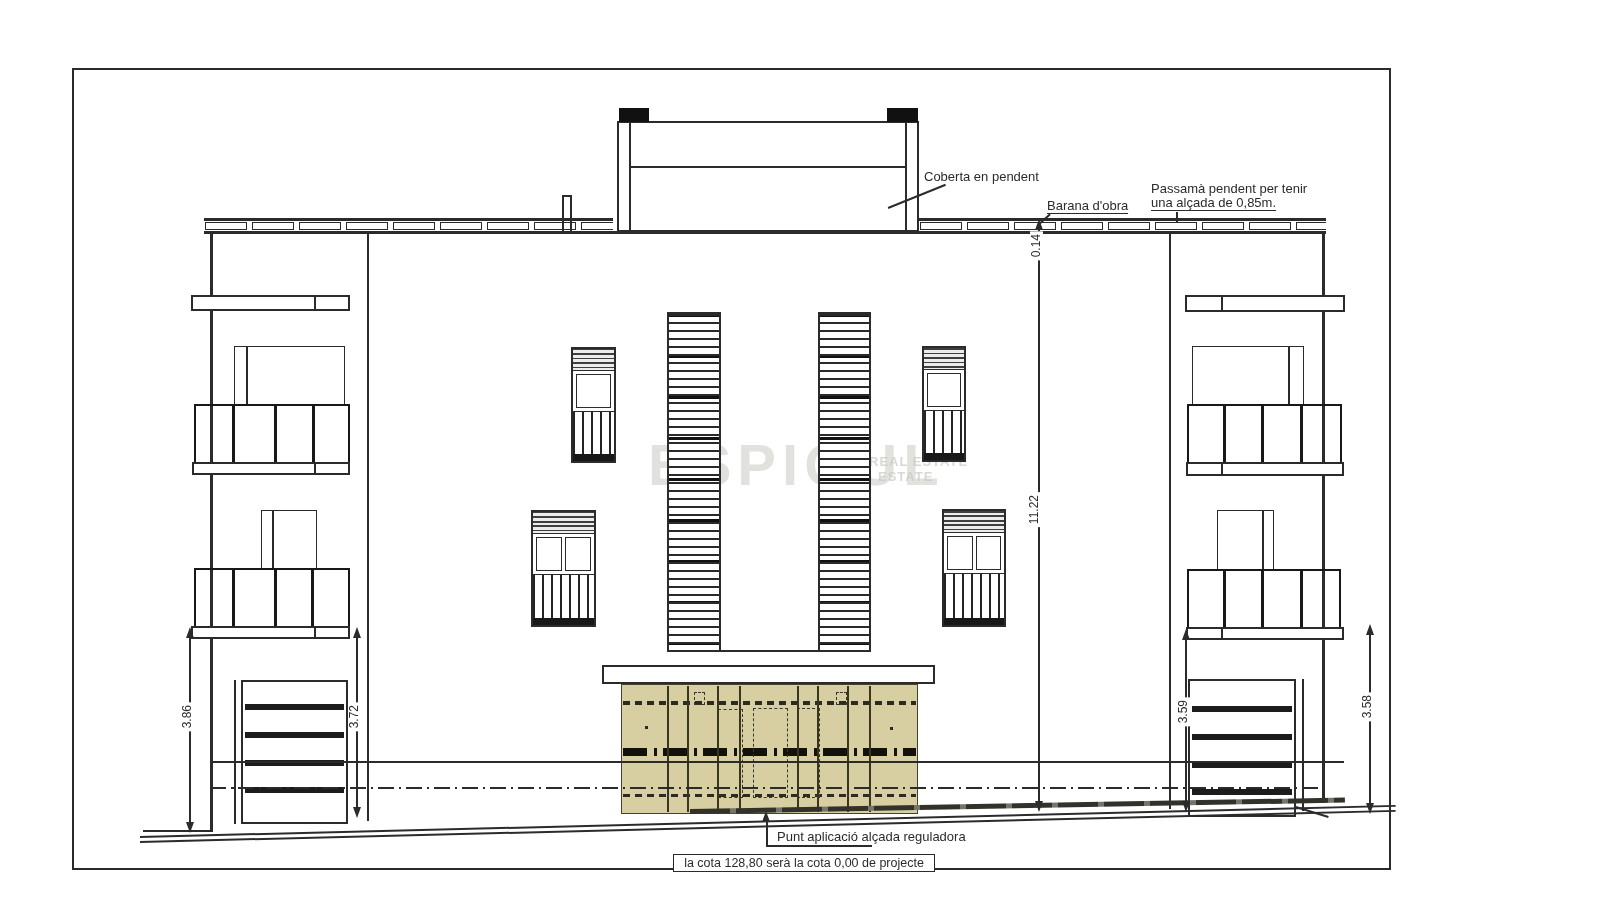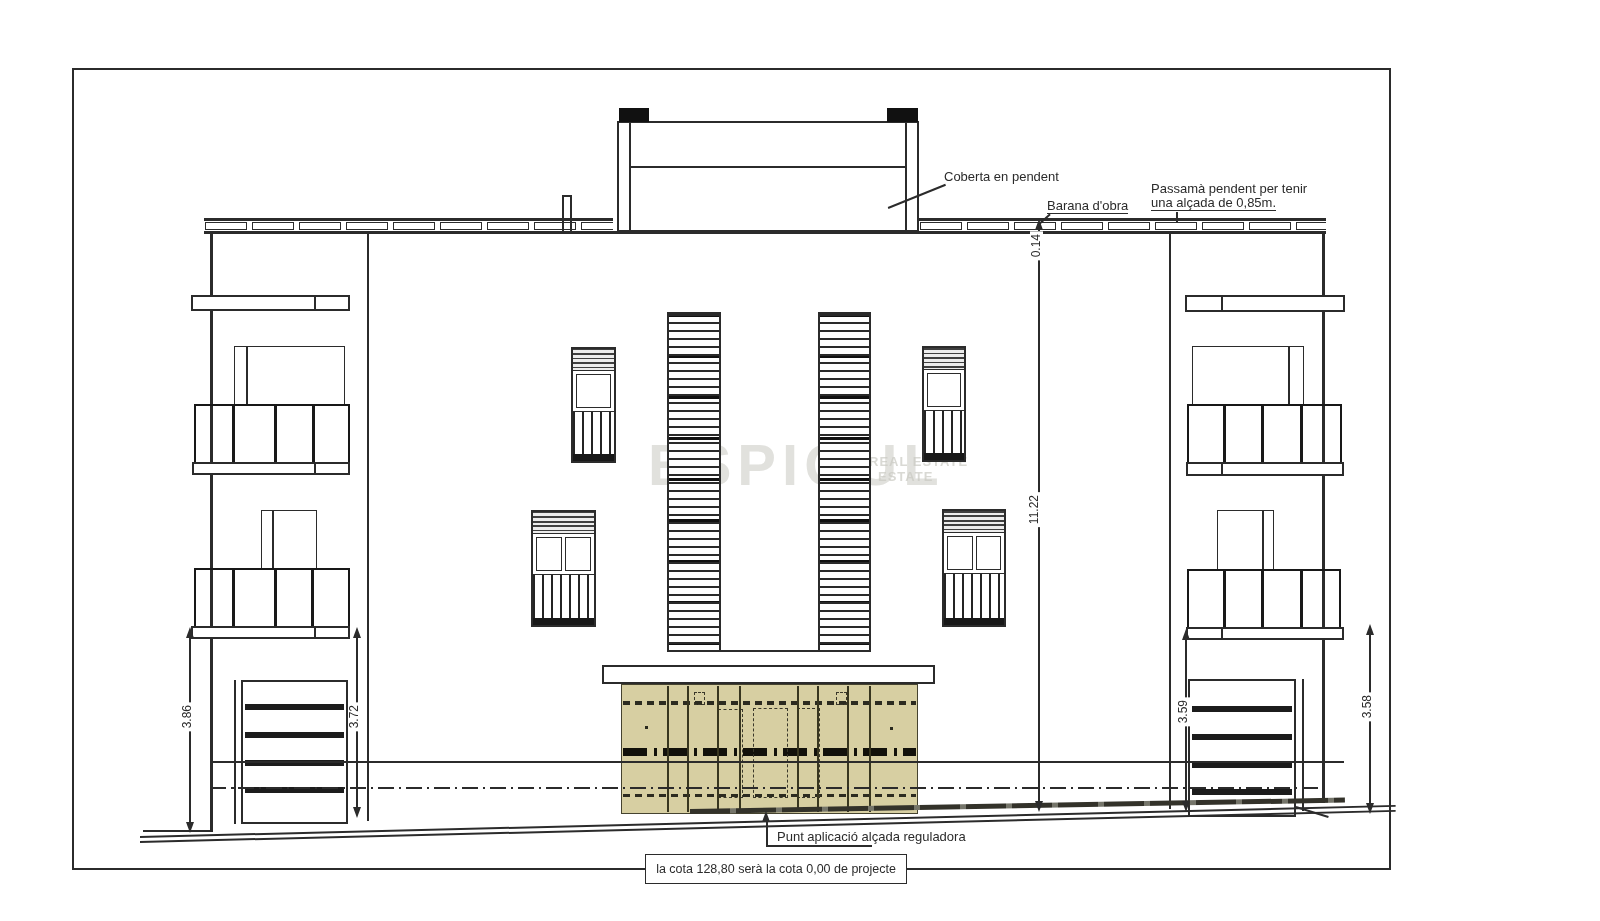--- a/index.html
+++ b/index.html
@@ -242,30 +242,30 @@
   <span class="aup" style="left:1366px;top:624px"></span>
   <span class="adn" style="left:1366px;top:803px"></span>
   <div class="vdim" style="left:1361px;top:692px">3.58</div>
 
   <div class="a l" style="left:1038px;top:222px;width:1.5px;height:582px"></div>
   <span class="aup" style="left:1035px;top:219px"></span>
   <span class="adn" style="left:1035px;top:801px"></span>
   <div class="vdim" style="left:1030px;top:231px">0.14</div>
   <div class="vdim" style="left:1028px;top:492px">11.22</div>
 
-  <div class="ann" style="left:944px;top:170px">Coberta en pendent</div>
+  <div class="ann" style="left:924px;top:170px">Coberta en pendent</div>
   <div class="a l" style="left:888px;top:207px;width:62px;height:1.5px;transform:rotate(-22deg);transform-origin:left center"></div>
 
   <div class="ann underl" style="left:1047px;top:199px">Barana d'obra</div>
   <div class="a l" style="left:1038px;top:224px;width:16px;height:1.5px;transform:rotate(-42deg);transform-origin:left center"></div>
 
   <div class="ann" style="left:1151px;top:182px">Passamà pendent per tenir</div>
   <div class="ann underl" style="left:1151px;top:196px">una alçada de 0,85m.</div>
   <div class="a l" style="left:1176px;top:212px;width:1.5px;height:10px"></div>
 
   <span class="aup" style="left:762px;top:811px"></span>
   <div class="a l" style="left:766px;top:819px;width:1.5px;height:26px"></div>
   <div class="a l" style="left:766px;top:845px;width:106px;height:1.5px"></div>
   <div class="ann" style="left:777px;top:830px">Punt aplicació alçada reguladora</div>
 
-  <div class="a cotabox" style="left:645px;top:854px;width:262px;height:30px">la cota 128,80 serà la cota 0,00 de projecte</div>
+  <div class="a cotabox" style="left:673px;top:854px;width:262px;height:18px">la cota 128,80 serà la cota 0,00 de projecte</div>
 
 </div>
 
 </body></html>

